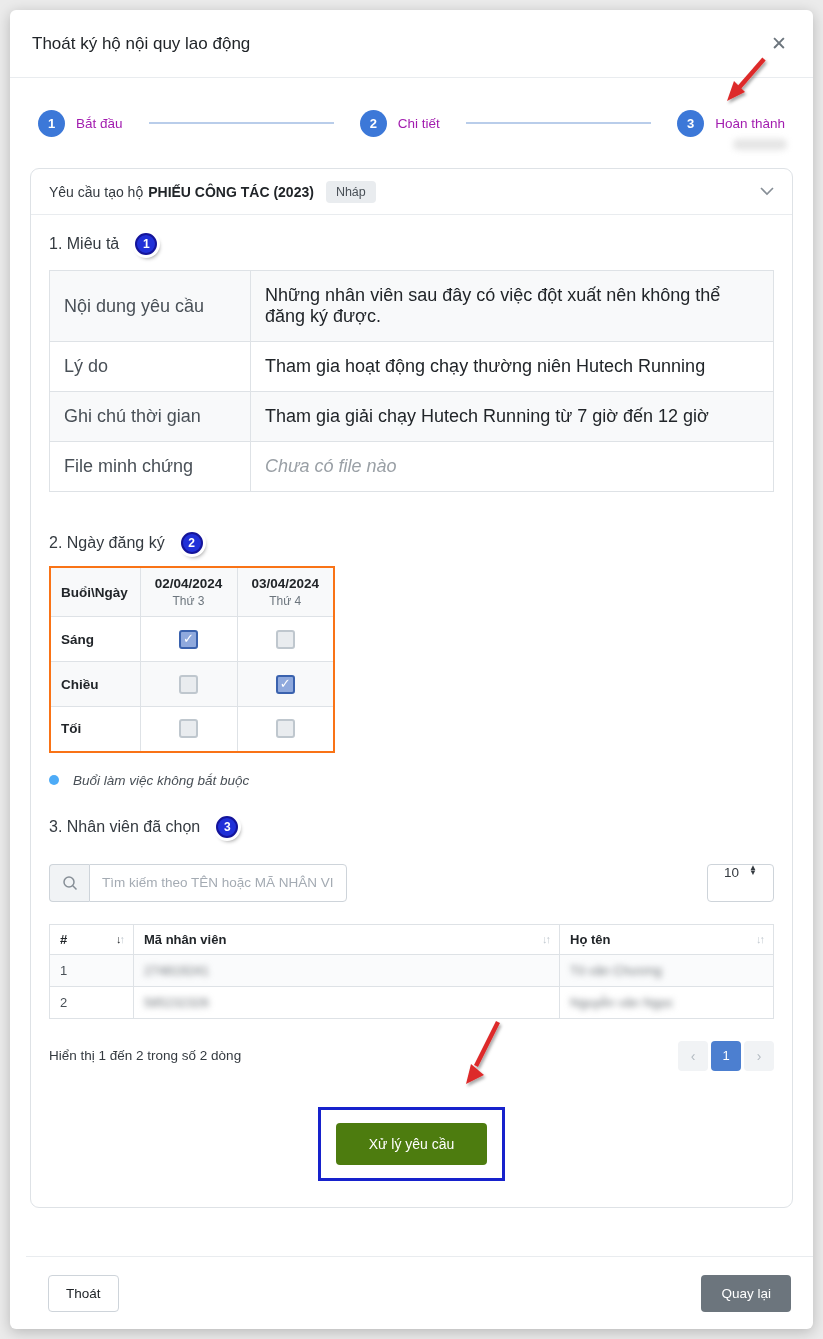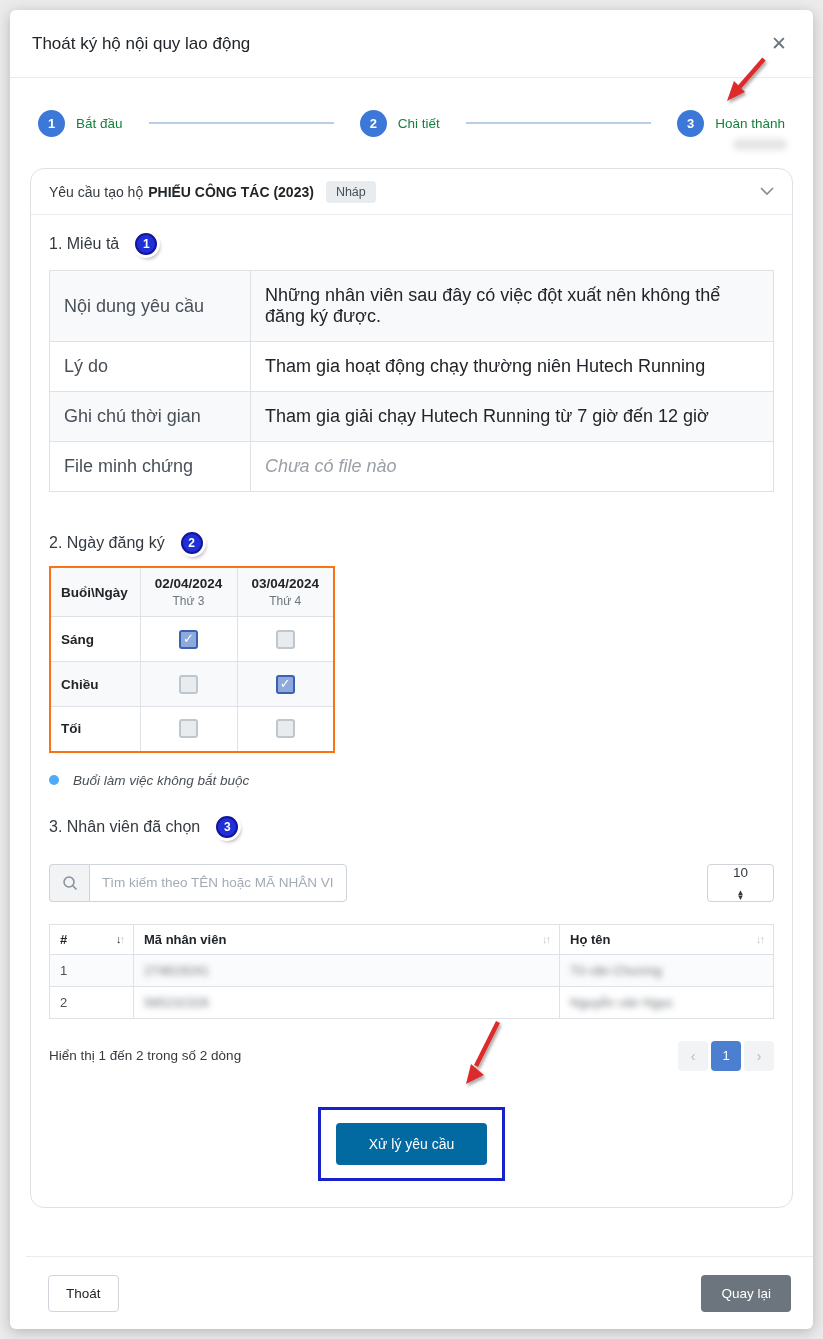--- a/index.html
+++ b/index.html
@@ -16,24 +16,24 @@
   
   .modal-header { height:68px; display:flex; align-items:center; justify-content:space-between;
     padding:0 22px; border-bottom:1px solid #e9ecef; }
   .modal-title { font-size:17px; color:#212529; }
   .close-x { font-size:19px; color:#6c757d; cursor:pointer; line-height:1; padding:4px; }
   
   .stepper { height:90px; display:flex; align-items:center; padding:0 28px; }
   .step { display:flex; align-items:center; }
   .step-circle { width:27px; height:27px; border-radius:50%; background:#3c78d8; color:#fff;
     font-size:13px; font-weight:bold; display:flex; align-items:center; justify-content:center; flex:none; }
-  .step-label { margin-left:11px; font-size:13.5px; color:#15803d; white-space:nowrap; }
+  .step-label { margin-left:11px; font-size:13.5px; color:#a21caf; white-space:nowrap; }
   .step-line { flex:1; height:2px; background:#b9cdea; margin:0 26px; }
   
-  .card { margin:0 20px; border:1px solid #dee2e6; border-radius:14px; background:#fff; }
+  .card { margin:0 20px; border:1px solid #dee2e6; border-radius:9px; background:#fff; }
   .card-header { height:46px; display:flex; align-items:center; padding:0 18px;
     border-bottom:1px solid #e9ecef; }
   .card-header .pfx { color:#343a40; font-size:14px; }
   .card-header .bold { font-weight:bold; margin-left:5px; font-size:14px; color:#212529; }
   .badge-draft { margin-left:12px; background:#e9ecef; color:#495057; font-size:12.5px;
     padding:4px 10px; border-radius:4px; }
   .chevron { margin-left:auto; color:#868e96; }
   .card-body { padding:16px 18px 0 18px; }
   
   .sec-heading { display:flex; align-items:center; font-size:16px; color:#343a40; margin-top:2px; }
@@ -71,21 +71,21 @@
   .legend-text { margin-left:14px; font-style:italic; color:#495057; font-size:13.5px; }
   
   .toolbar { display:flex; align-items:center; justify-content:space-between; margin-top:26px; }
   .search-group { display:flex; height:38px; }
   .search-icon-box { width:40px; background:#f1f3f5; border:1px solid #ced4da; border-right:none;
     border-radius:4px 0 0 4px; display:flex; align-items:center; justify-content:center; }
   .search-input { width:258px; border:1px solid #ced4da; border-radius:0 4px 4px 0; padding:0 12px;
     font-size:13.5px; color:#495057; font-family:inherit; outline:none; }
   .search-input::placeholder { color:#a4abb3; }
   .page-size { width:67px; height:38px; border:1px solid #ced4da; border-radius:4px; display:flex;
-    align-items:center; justify-content:center; gap:10px; cursor:pointer;flex-direction:column; }
+    justify-content:center; gap:10px; cursor:pointer; }
   .page-size .num { font-size:13.5px; color:#343a40; }
   .updown { display:flex; flex-direction:column; line-height:5px; font-size:8px; color:#343a40; }
   
   .emp-table { width:100%; margin-top:22px; border:1px solid #dee2e6; }
   .emp-table th { border:1px solid #dee2e6; padding:7px 10px; font-size:13px; text-align:left;
     color:#212529; }
   .emp-table td { border:1px solid #dee2e6; padding:8px 10px; font-size:13px; color:#495057; }
   .emp-table tbody tr:nth-child(odd) { background:#fafbfc; }
   .emp-table th .hwrap { display:flex; align-items:center; justify-content:space-between; }
   .col-idx { width:84px; }
@@ -97,21 +97,21 @@
   .table-footer { display:flex; align-items:center; justify-content:space-between; margin-top:22px; }
   .summary { font-size:13.5px; color:#343a40; }
   .pager { display:flex; gap:3px; }
   .page-btn { min-width:30px; height:30px; border-radius:4px; display:flex; align-items:center;
     justify-content:center; font-size:14px; cursor:pointer; }
   .page-nav { background:#f1f3f5; color:#b3bac1; }
   .page-cur { background:#4c7fd0; color:#fff; font-size:13px; }
   
   .action-wrap { display:flex; justify-content:center; margin-top:36px; padding-bottom:26px; }
   .anno-box { border:3px solid #1722cc; padding:13px 15px; }
-  .btn-primary { background:#0369a1; color:#fff; border:none; border-radius:4px;
+  .btn-primary { background:#4d7c0f; color:#fff; border:none; border-radius:4px;
     padding:13px 33px; font-size:14px; font-family:inherit; cursor:pointer; }
   
   .modal-footer { position:absolute; left:16px; right:0; bottom:0; height:73px;
     border-top:1px solid #e9ecef; display:flex; align-items:center;
     justify-content:space-between; padding:0 22px; }
   .btn-exit { background:#fff; border:1px solid #ced4da; border-radius:4px; padding:10px 17px;
     font-size:13.5px; color:#212529; font-family:inherit; cursor:pointer; }
   .btn-back { background:#6c757d; border:none; border-radius:4px; padding:11px 20px;
     font-size:13.5px; color:#fff; font-family:inherit; cursor:pointer; }
   

